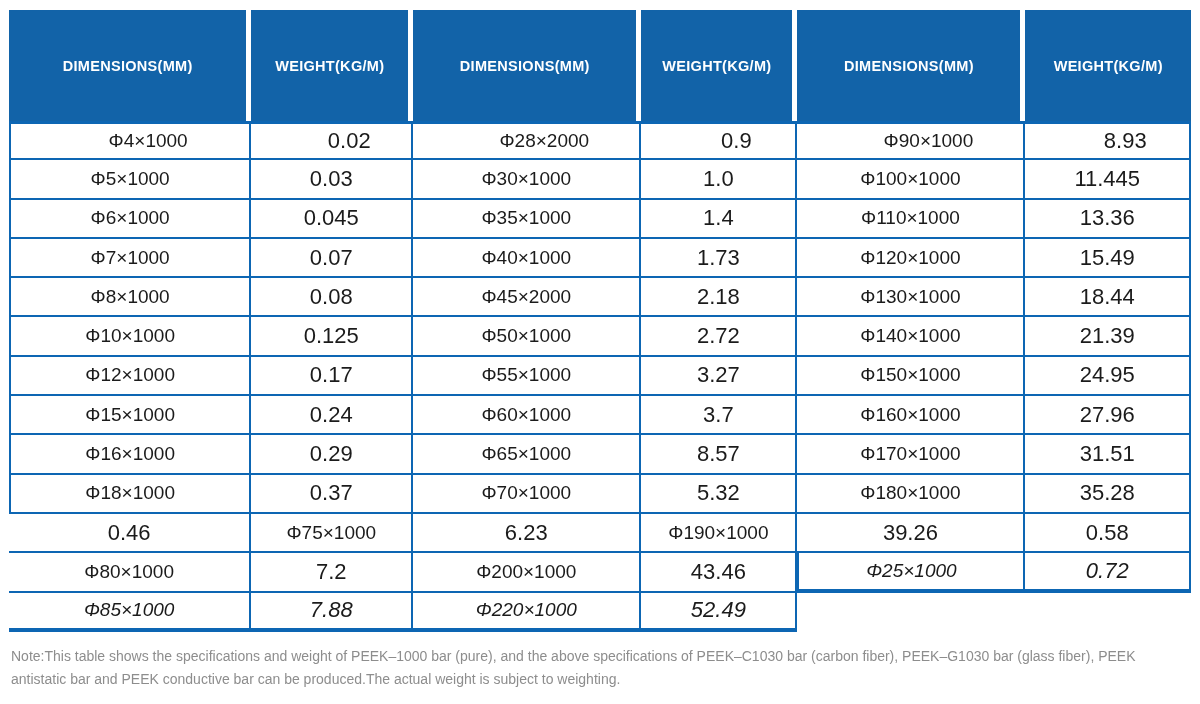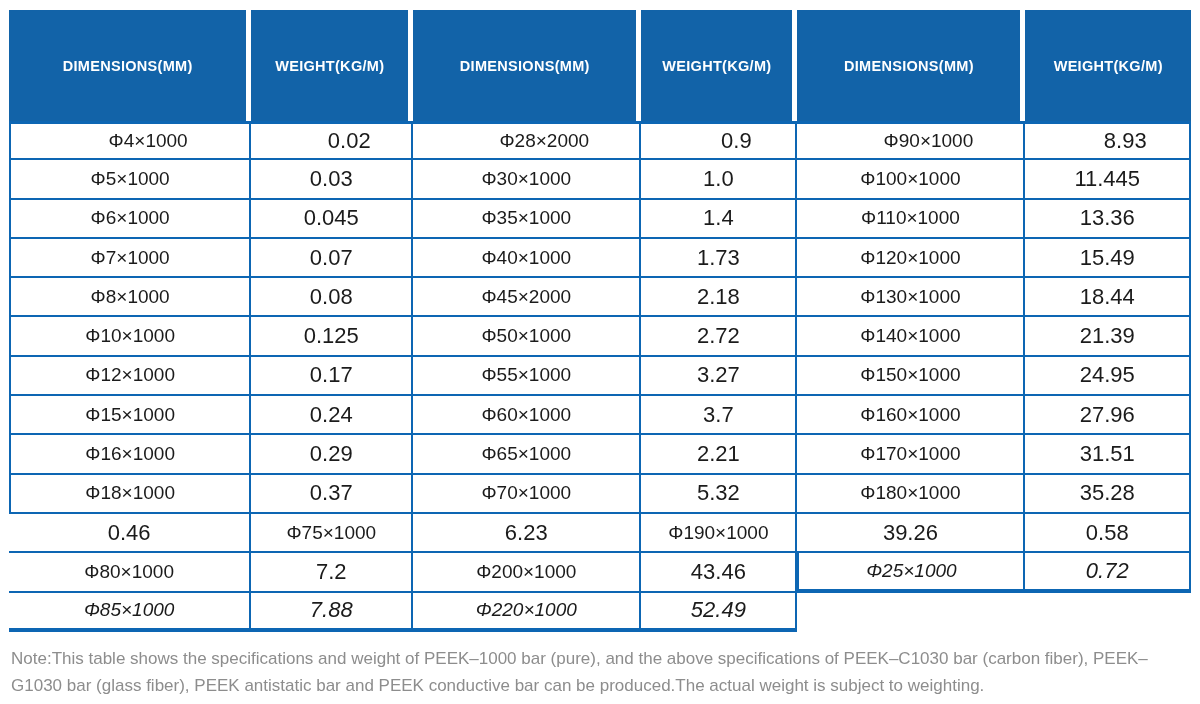--- a/index.html
+++ b/index.html
@@ -39,21 +39,21 @@
   }
   .td.col0 { border-left: 2px solid var(--border, #0d66b3); }
   .td.row0 { border-top: 3px solid var(--border, #0d66b3); padding-left: 36px; }
   .td.last-row { border-bottom: 4px solid var(--border, #0d66b3); font-style: italic; }
   .td.dim { font-size: 19px; }
   .td.wt  { font-size: 22px; }
 
   .note {
     margin: 13px 1px 0 2px;
     color: var(--note-text, #8d8d8d);
-    font-size: 17px;
+    font-size: 14px;
     line-height: 1.62;
   }
 </style>
 </head>
 <body>
 
 <div class="wrap">
   <div class="header-grid">
       <div class="th">DIMENSIONS(MM)</div>
       <div class="th">WEIGHT(KG/M)</div>
@@ -107,21 +107,21 @@
       <div class="td wt">24.95</div>
       <div class="td dim col0">Φ15×1000</div>
       <div class="td wt">0.24</div>
       <div class="td dim">Φ60×1000</div>
       <div class="td wt">3.7</div>
       <div class="td dim">Φ160×1000</div>
       <div class="td wt">27.96</div>
       <div class="td dim col0">Φ16×1000</div>
       <div class="td wt">0.29</div>
       <div class="td dim">Φ65×1000</div>
-      <div class="td wt">2.21</div>
+      <div class="td wt">8.57</div>
       <div class="td dim">Φ170×1000</div>
       <div class="td wt">31.51</div>
       <div class="td dim col0">Φ18×1000</div>
       <div class="td wt">0.37</div>
       <div class="td dim">Φ70×1000</div>
       <div class="td wt">5.32</div>
       <div class="td dim">Φ180×1000</div>
       <div class="td wt">35.28</div>
       <div class="td wt">0.46</div>
       <div class="td dim">Φ75×1000</div>

